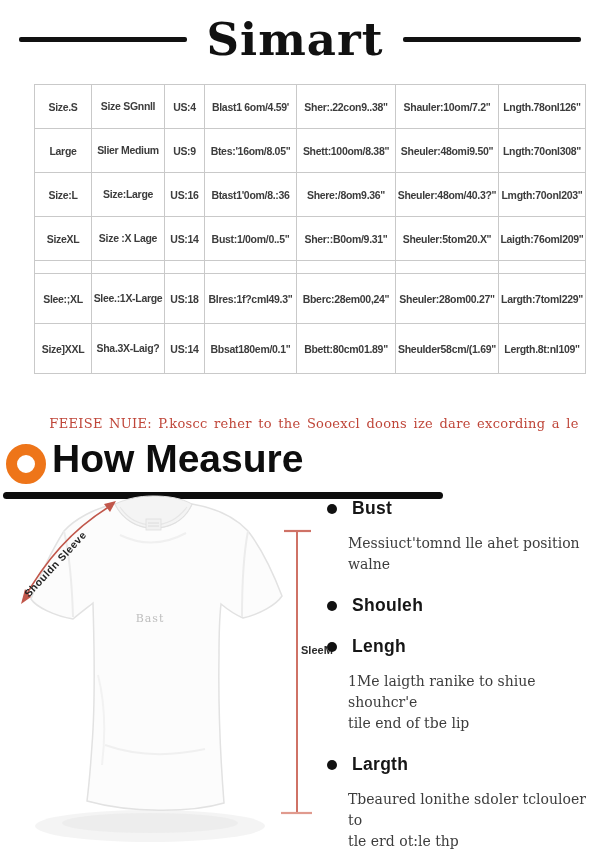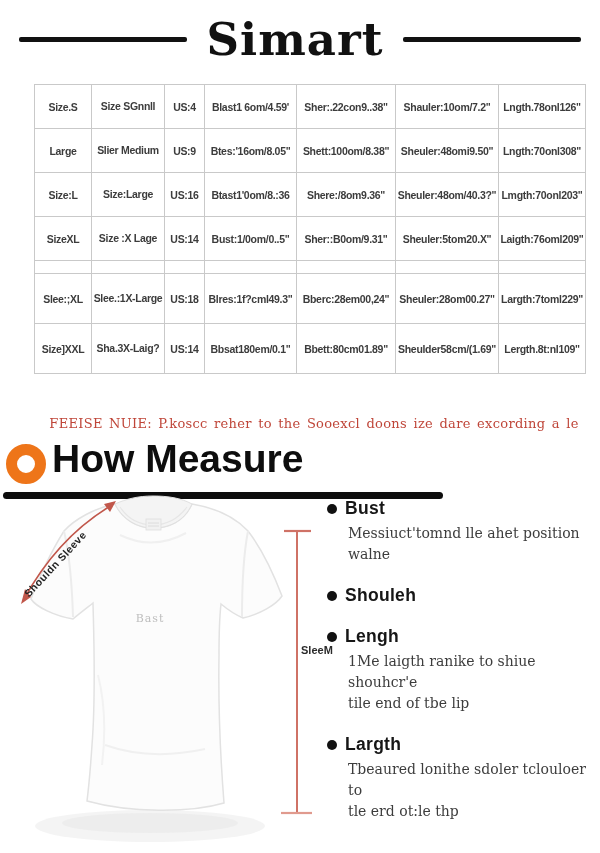--- a/index.html
+++ b/index.html
@@ -45,24 +45,24 @@
   .shirt-svg{position:absolute;top:495px;left:0px;width:332px;height:358px;}
   svg text{font-family:"DejaVu Serif",serif;}
   .rot-label{position:absolute;top:589px;left:26px;font-size:10.5px;font-weight:bold;
              color:#222;letter-spacing:0.5px;transform:rotate(-47deg);
              transform-origin:0 50%;white-space:nowrap;}
   .length-label{position:absolute;top:644px;left:301px;font-size:11px;font-weight:bold;color:#2b2b2b;}
 
   
   .sections{position:absolute;top:498px;left:327px;width:266px;}
   .section{margin-bottom:20px;}
-  .sec-head{display:flex;align-items:center;gap:8px;}
+  .sec-head{display:flex;align-items:center;gap:15px;}
   .bullet{width:10px;height:10px;background:#111;border-radius:50%;flex:0 0 auto;}
   .sec-title{font-size:17.5px;font-weight:bold;color:#161616;letter-spacing:0.3px;}
-  .sec-lines{margin-left:21px;margin-top:4px;font-family:"DejaVu Serif",serif;
+  .sec-lines{margin-left:21px;margin-top:14px;font-family:"DejaVu Serif",serif;
              font-size:14px;line-height:1.5;color:#3d3d3d;}
 </style>
 </head>
 <body>
 
 <div id="page">
 
   <div class="title-row">
     <div class="title-line left"></div>
     <h1 class="main-title">Simart</h1>

